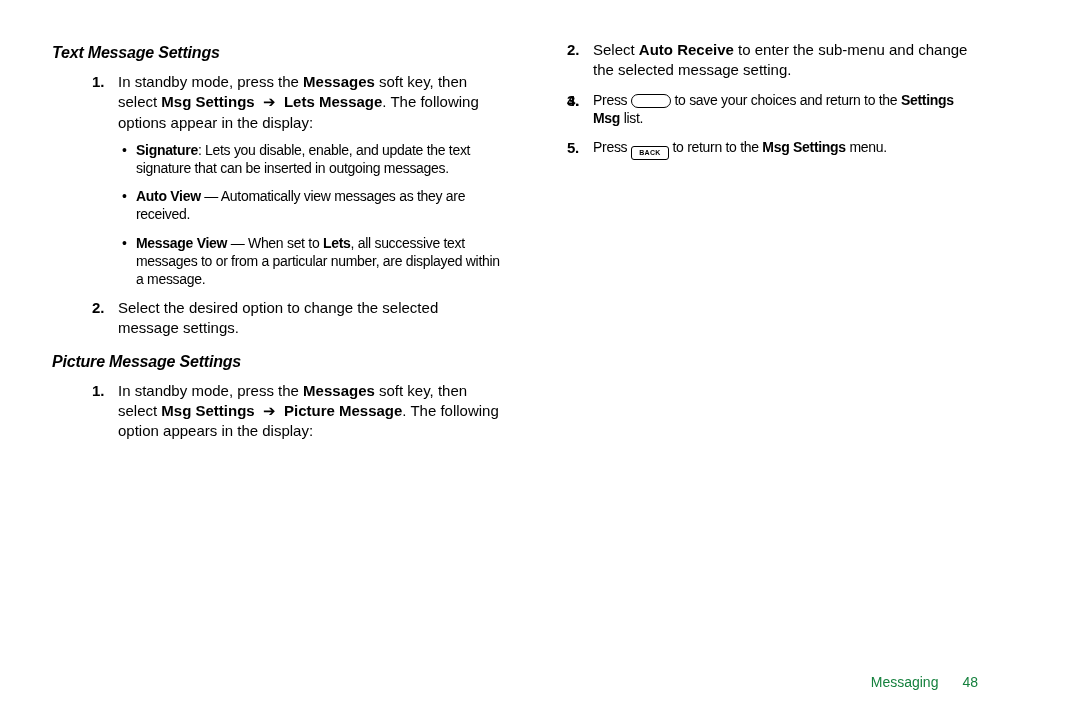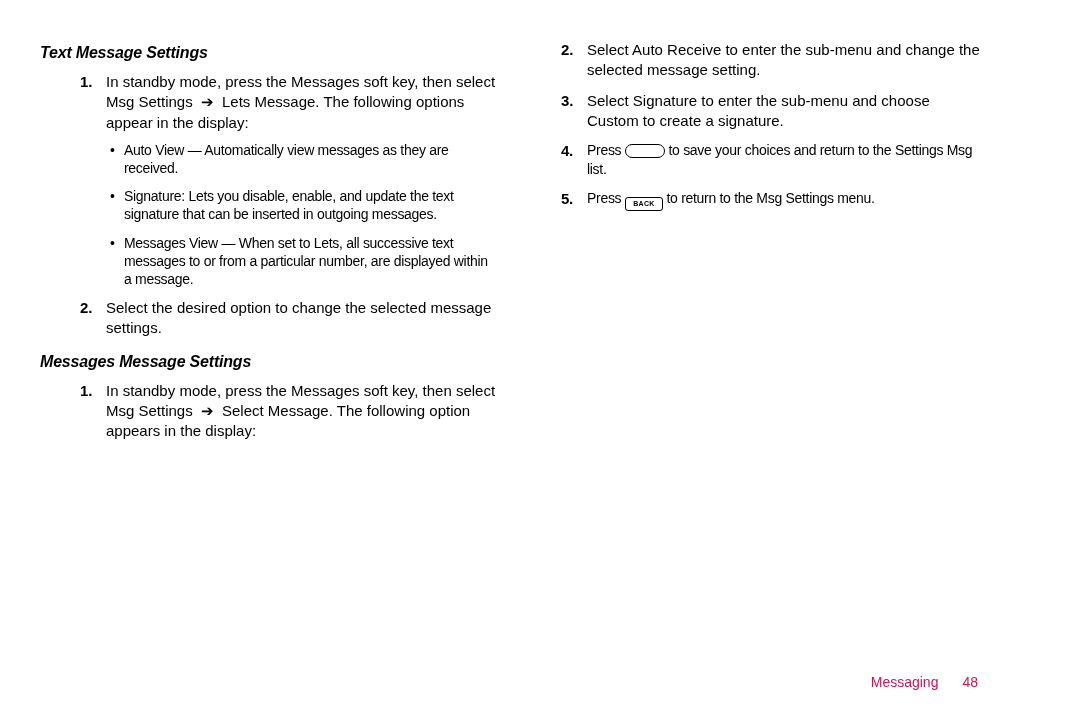--- a/index.html
+++ b/index.html
@@ -9,21 +9,21 @@
     height: 720px;
     background: #fff;
     font-family: Arial, Helvetica, sans-serif;
     color: #000;
   }
   .page {
     position: relative;
     width: 1024px;
     height: 720px;
     box-sizing: border-box;
-    padding: 40px 40px 30px 40px;
+    padding: 40px 40px 30px 52px;
     display: flex;
     flex-direction: column;
   }
   .cols {
     flex: 1;
     display: flex;
     gap: 30px;
   }
   .col {
     flex: 1;
@@ -68,21 +68,21 @@
     margin-bottom: 10px;
     font-stretch: condensed;
     letter-spacing: -0.3px;
   }
   ul.bullets > li::before {
     content: "•";
     position: absolute;
     left: -14px;
     top: 0;
   }
-  b { font-weight: normal; text-align: right; }
+  b { font-weight: bold; text-align: right; }
 
   .key-pill, .key-back {
     display: inline-block;
     vertical-align: -3px;
     border: 1.3px solid #000;
     box-sizing: border-box;
     background: #fff;
   }
   .key-pill {
     width: 40px;
@@ -97,55 +97,55 @@
     text-align: center;
     font-size: 7px;
     line-height: 12px;
     letter-spacing: 0.3px;
     font-weight: bold;
   }
 
   .footer {
     text-align: right;
     font-size: 14px;
-    color: #be185d;
+    color: #15803d;
     padding-right: 6px;
   }
   .footer .sec { margin-right: 24px; }
 </style>
 </head>
 <body>
 
 <div class="page">
   <div class="cols">
 
     <div class="col">
 
       <h3 class="section">Text Message Settings</h3>
       <ol class="steps" id="s1steps">
           <li><span class="num">1.</span><span>In standby mode, press the <b>Messages</b> soft key, then select <b>Msg Settings</b> &nbsp;➔&nbsp; <b>Lets Message</b>. The following options appear in the display:</span><ul class="bullets">
+              <li><b>Signature</b>: Lets you disable, enable, and update the text signature that can be inserted in outgoing messages.</li>
               <li><b>Auto View</b> — Automatically view messages as they are received.</li>
-              <li><b>Signature</b>: Lets you disable, enable, and update the text signature that can be inserted in outgoing messages.</li>
-              <li><b>Messages View</b> — When set to <b>Lets</b>, all successive text messages to or from a particular number, are displayed within a message.</li>
+              <li><b>Message View</b> — When set to <b>Lets</b>, all successive text messages to or from a particular number, are displayed within a message.</li>
             </ul></li>
           <li><span class="num">2.</span><span>Select the desired option to change the selected message settings.</span></li>
         </ol>
 
-      <h3 class="section" style="margin-top:14px;">Messages Message Settings</h3>
+      <h3 class="section" style="margin-top:14px;">Picture Message Settings</h3>
       <ol class="steps" id="s2steps">
-          <li><span class="num">1.</span><span>In standby mode, press the <b>Messages</b> soft key, then select <b>Msg Settings</b> &nbsp;➔&nbsp; <b>Select Message</b>. The following option appears in the display:</span><ul class="bullets">
+          <li><span class="num">1.</span><span>In standby mode, press the <b>Messages</b> soft key, then select <b>Msg Settings</b> &nbsp;➔&nbsp; <b>Picture Message</b>. The following option appears in the display:</span><ul class="bullets">
             </ul></li>
         </ol>
 
     </div>
 
     <div class="col">
       <ol class="steps" id="rsteps" style="padding-left:34px;">
           <li><span class="num">2.</span><span>Select <b>Auto Receive</b> to enter the sub-menu and change the selected message setting.</span></li>
-          <li><span class="num">3.</span><span>Select <b>Signature</b> to enter the sub-menu and choose <b>Custom</b> to create a signature.</span></li>
+          <li><span class="num">3.</span></li>
           <li style="font-stretch: condensed; letter-spacing: -0.3px; font-size: 14px;"><span class="num">4.</span><span>Press <span class="key-pill"></span> to save your choices and return to the <b>Settings Msg</b> list.</span></li>
           <li style="font-stretch: condensed; letter-spacing: -0.3px; font-size: 14px;"><span class="num">5.</span><span>Press <span class="key-back">BACK</span> to return to the <b>Msg Settings</b> menu.</span></li>
         </ol>
     </div>
   </div>
 
   <div class="footer">
     <span class="sec">Messaging</span><span>48</span>
   </div>
 </div>

